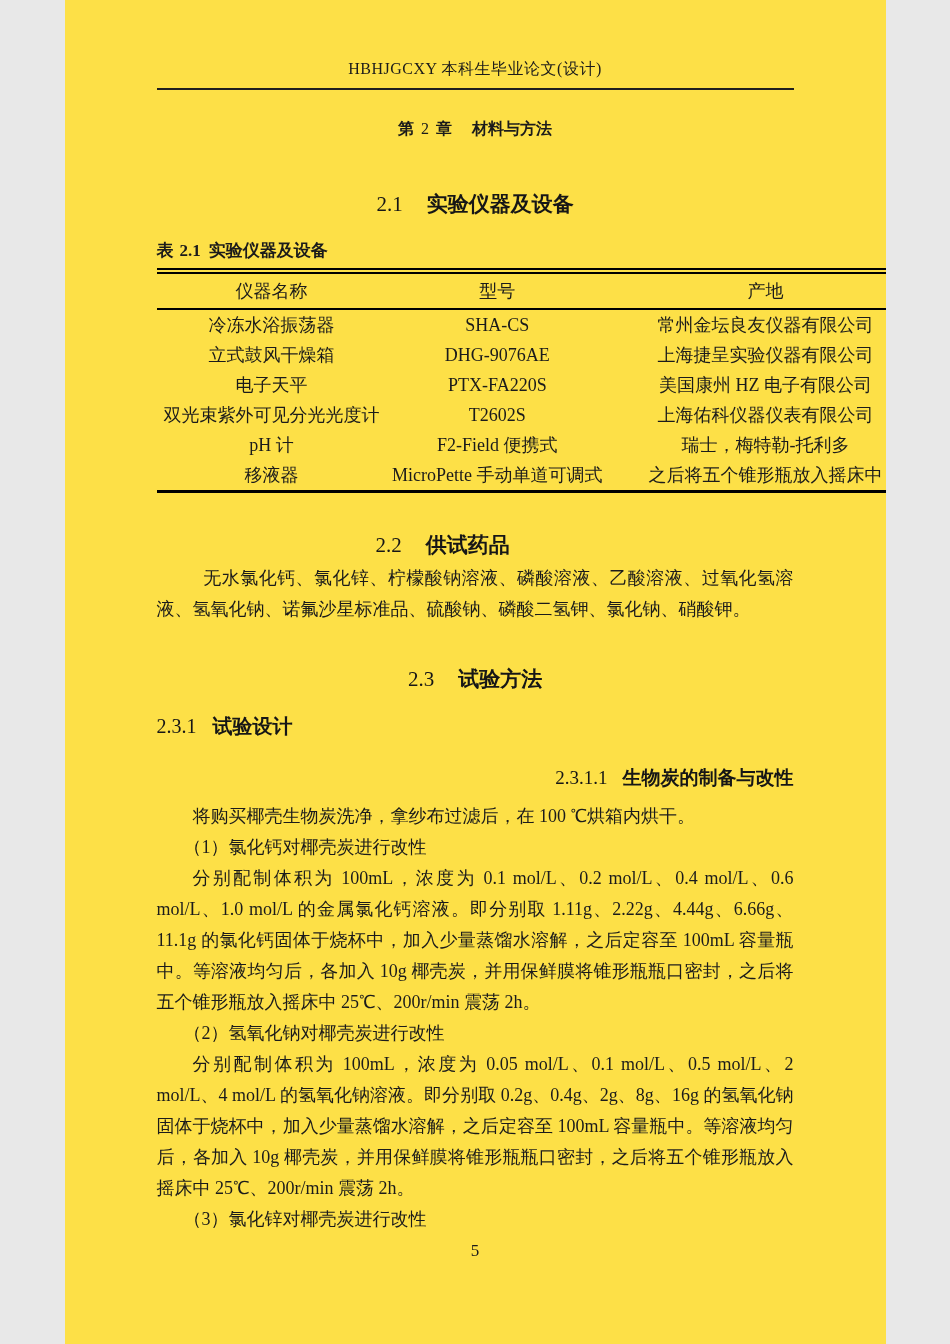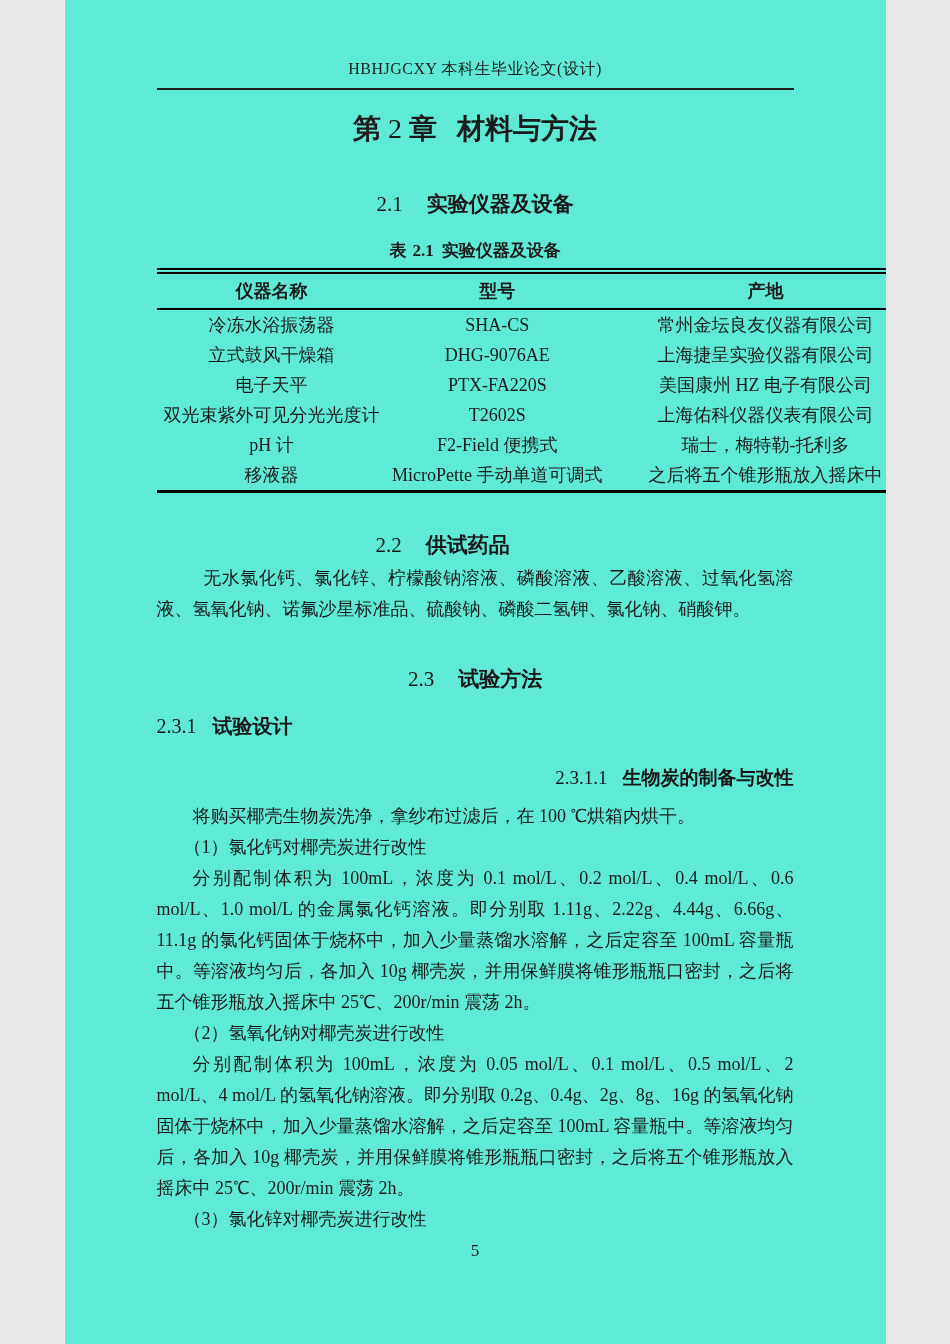--- a/index.html
+++ b/index.html
@@ -1,40 +1,40 @@
 <!DOCTYPE html>
 <html><head>
 <meta charset="utf-8">
 <style>
   html,body { margin:0; padding:0; background:#e8e8e8; }
   .page {
     position:relative;
     width:821px; height:1344px;
     margin:0 auto;
-    background:#5eead4;
+    background:#fde047;
     color:#1b1b1b;
     font-family:"Liberation Serif", serif;
     overflow:hidden;
   }
   
   .doc-header {
     margin:0 92px;
     padding-top:58px;
     padding-bottom:8px;
     border-bottom:2px solid #1f1f1f;
     text-align:center;
     font-size:16px;
     line-height:22px;
     letter-spacing:0.5px;
   }
   
   .chapter-title {
     margin:22px 92px 0;
     text-align:center;
-    font-size:28px;
+    font-size:16px;
     line-height:34px;
     font-weight:bold;
     font-family:"Liberation Sans", sans-serif;
   }
   .chapter-title .num {
     font-family:"Liberation Serif", serif;
     font-weight:normal;
     margin:0 7px;
   }
   .chapter-title .gap { display:inline-block; width:20px; }
@@ -51,40 +51,39 @@
   .h-num {
     font-family:"Liberation Serif", serif;
     font-weight:normal;
   }
   .h2 .h-num { margin-right:24px; }
   .h3 .h-num { margin-right:16px; }
   .h4 .h-num { margin-right:15px; }
   
   .table-caption {
     margin:22px 92px 0;
-    text-align:center;
     font-size:17px;
     line-height:22px;
     font-weight:bold;
     font-family:"Liberation Sans", sans-serif;
   }
   .table-caption .cap-num {
     font-family:"Liberation Serif", serif;
     margin:0 8px 0 6px;
   }
   
   .inst-table {
     width:766px;
     margin:6px 92px 0;
     border-collapse:collapse;
     border-top:6px double #000;
     border-bottom:3px solid #000;
   }
   .inst-table th {
-    font-weight:bold;
+    font-weight:normal;
     font-size:18px;
     height:34px;
     border-bottom:2px solid #000;
     text-align:center;
     padding:0;
   }
   .inst-table td {
     font-size:18px;
     height:30px;
     text-align:center;

